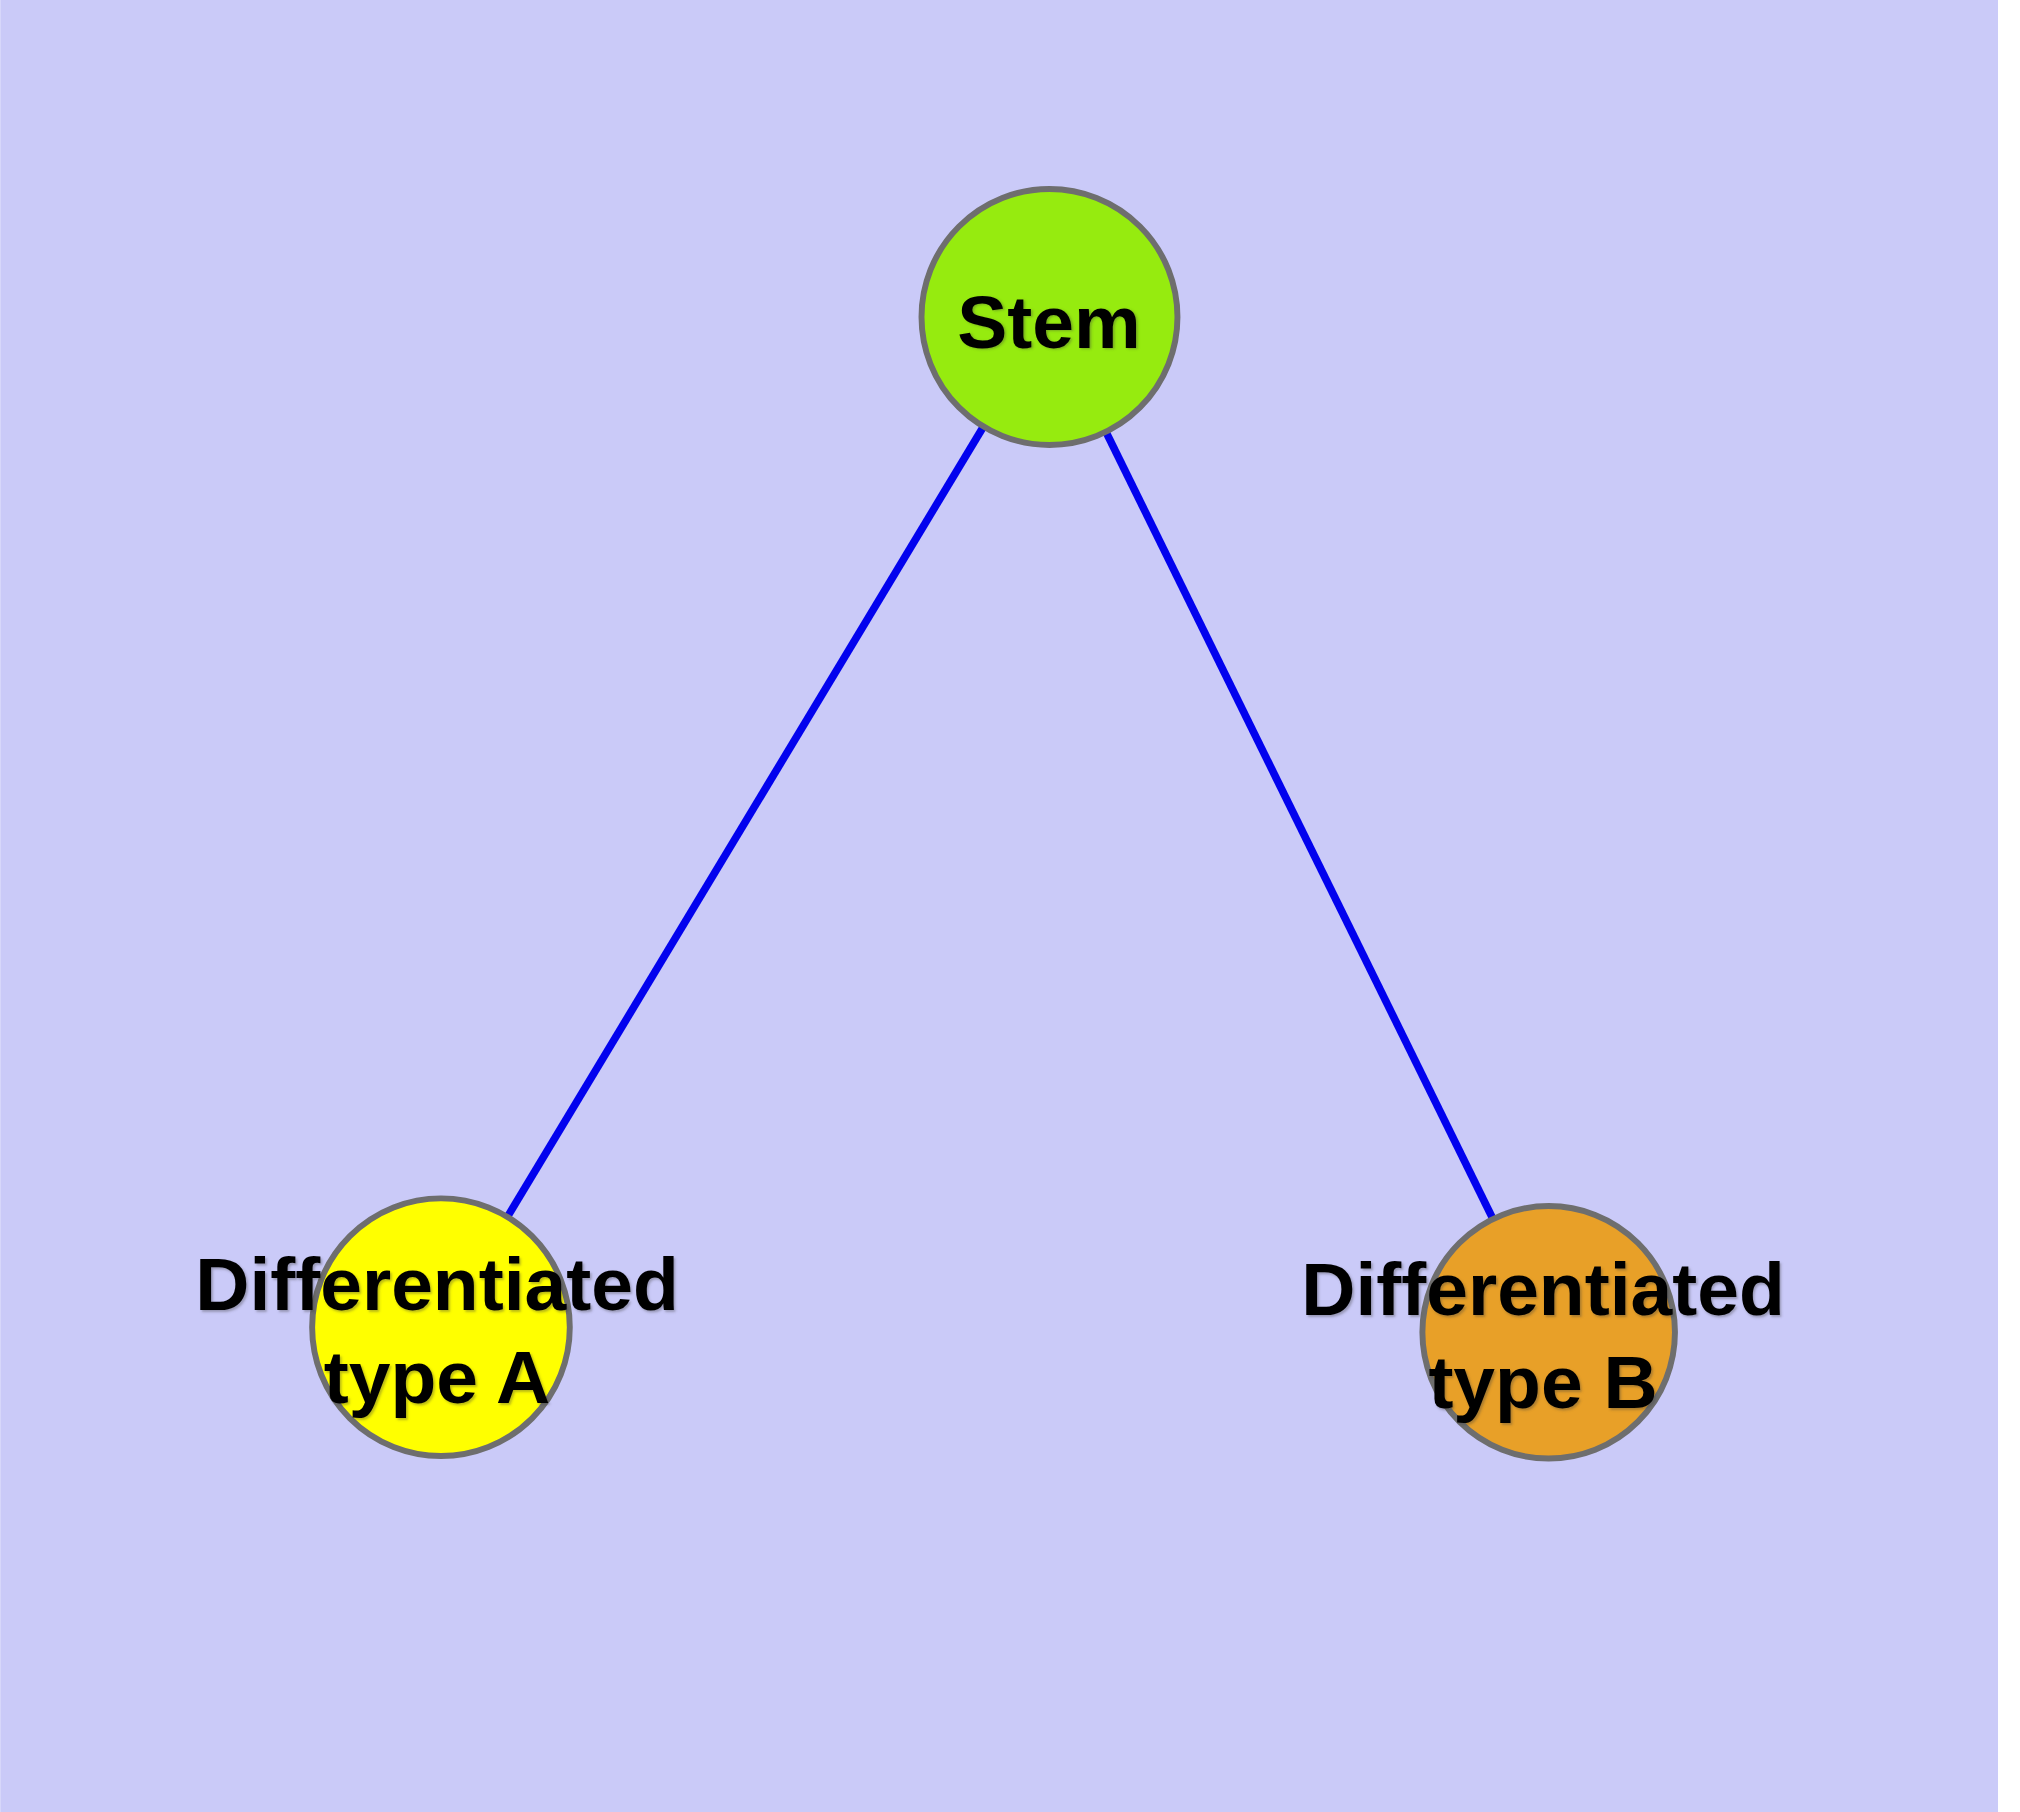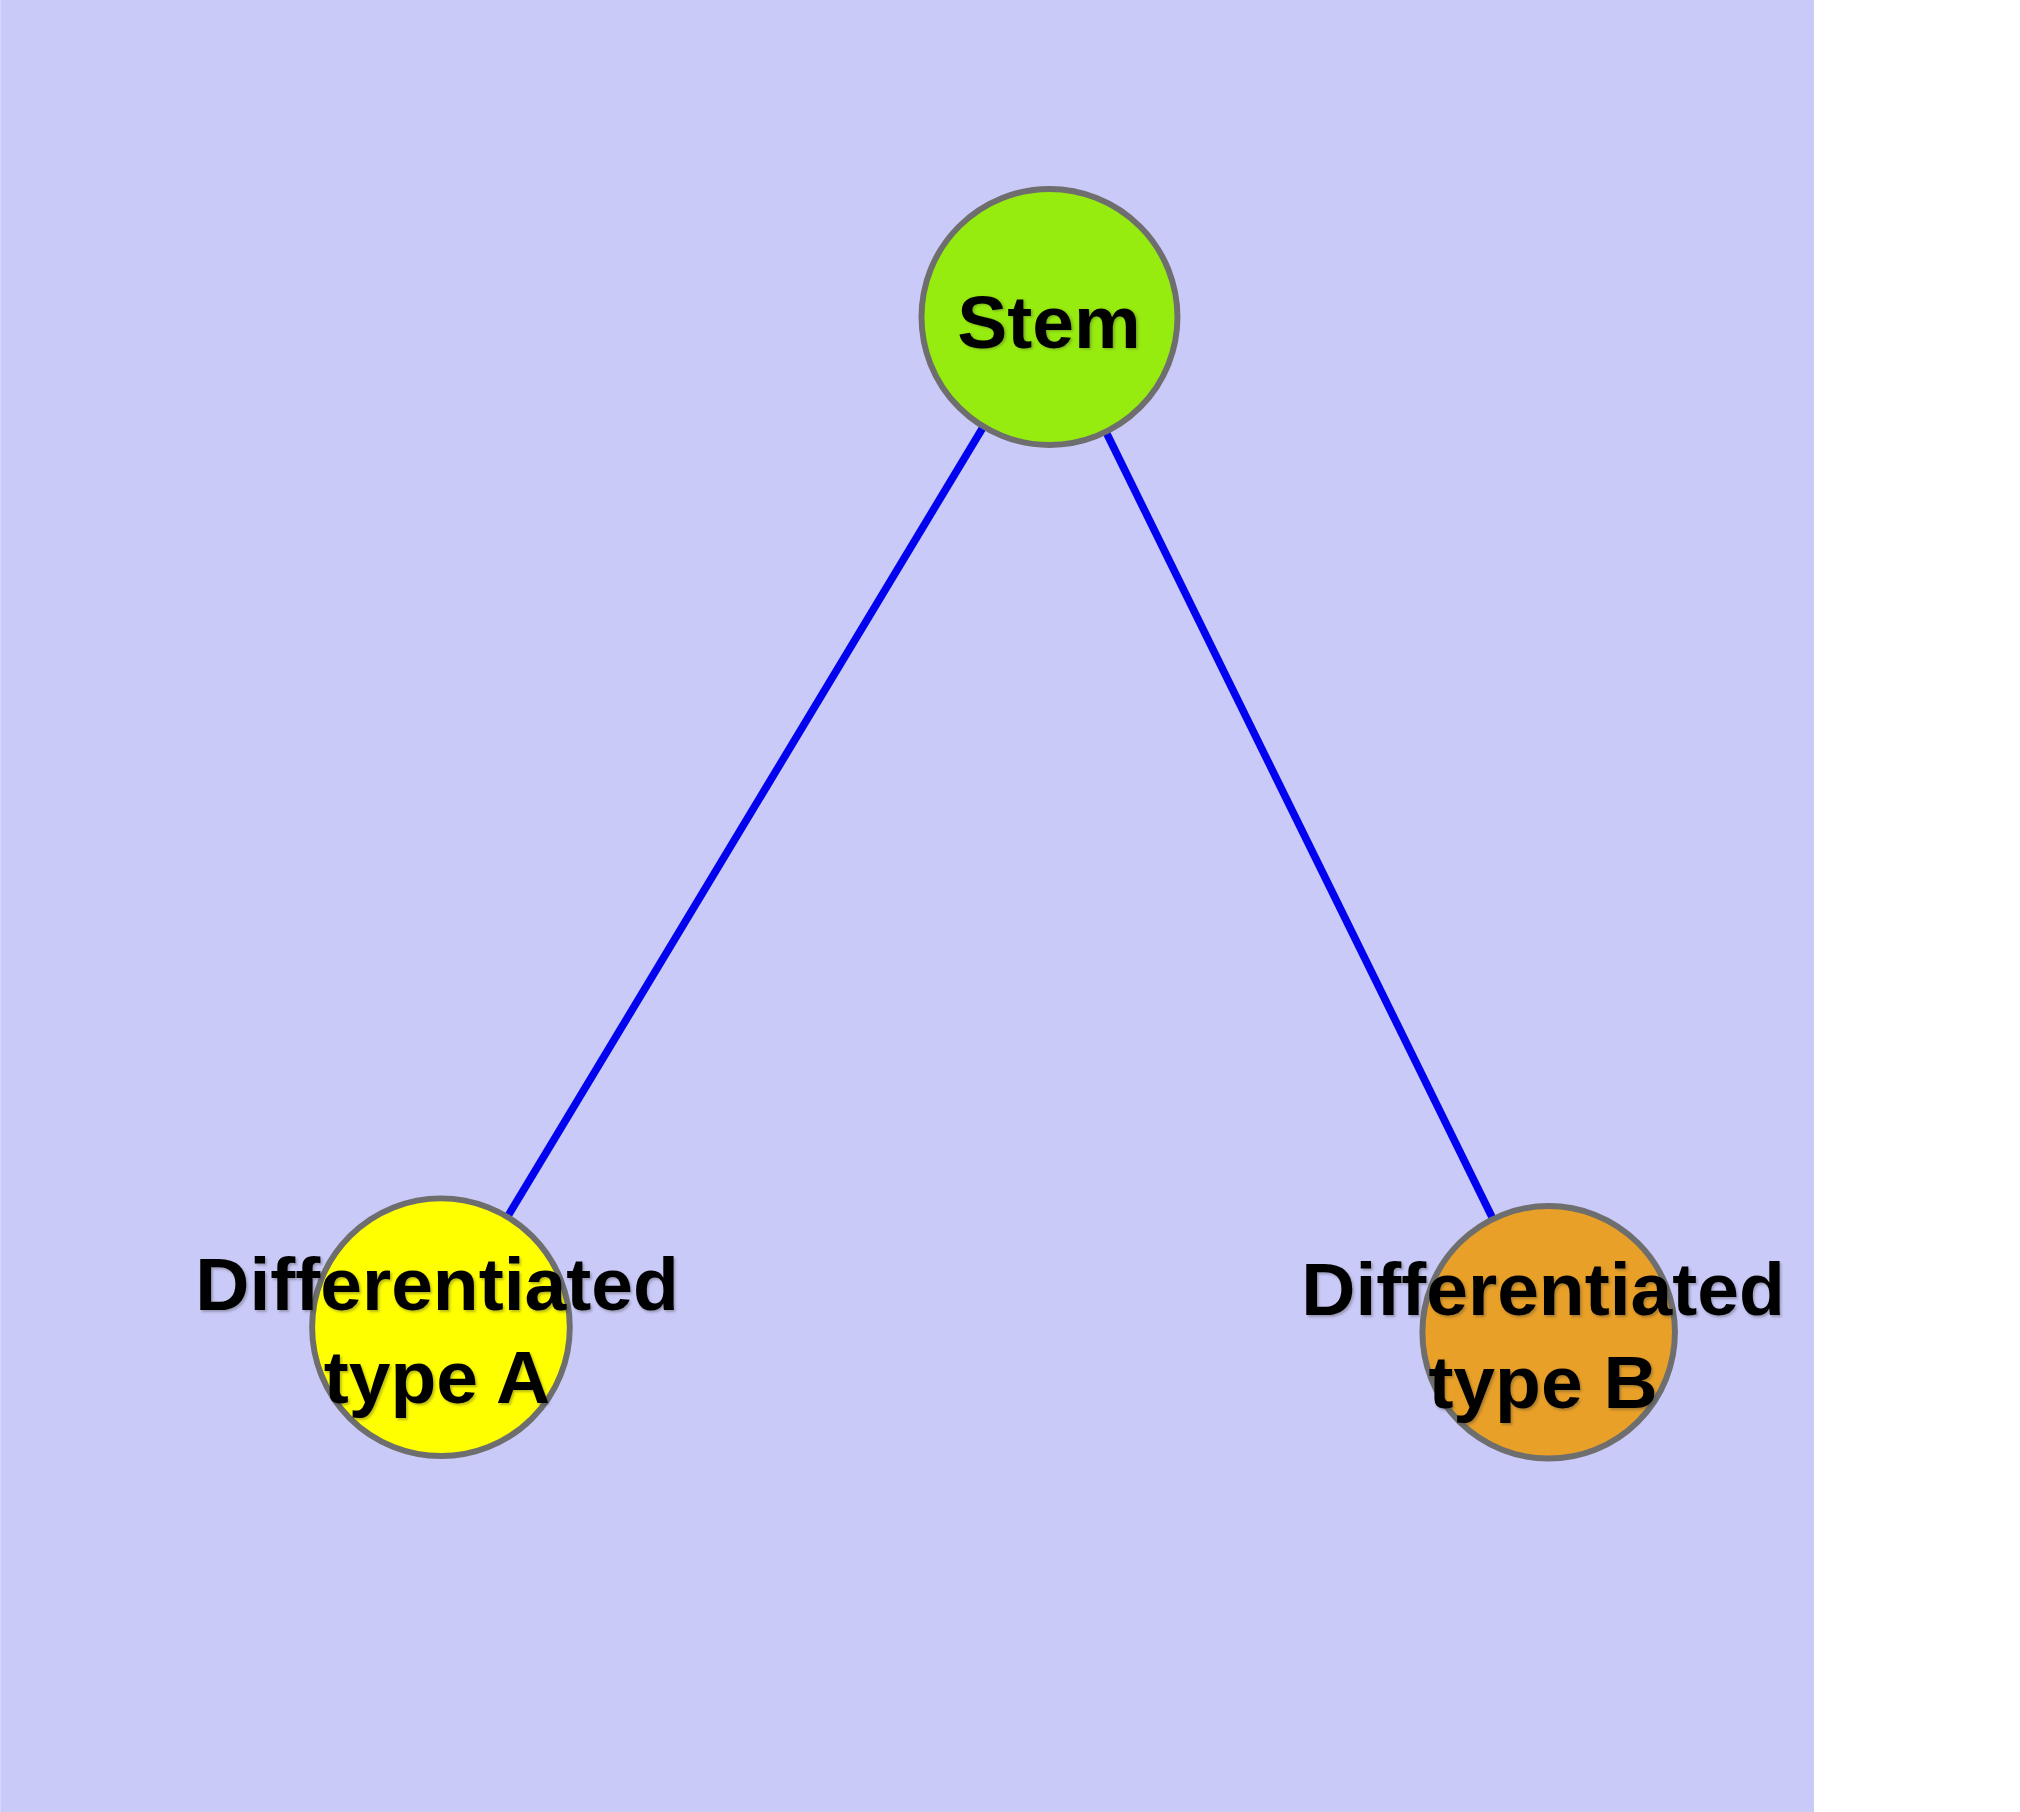--- a/index.html
+++ b/index.html
@@ -2,21 +2,21 @@
 <html style="font-size:13.6px"><head>
 <meta charset="utf-8">
 <style>
   html, body {
     margin: 0;
     padding: 0;
     background: #ffffff;
   }
   .canvas {
     position: relative;
-    width: 1814px;
+    width: 1998px;
     height: 1812px;
     overflow: hidden;
     font-family: "Liberation Sans", sans-serif;
   }
   .graph-svg {
     position: absolute;
     left: 0;
     top: 0;
     width: 2021px;
     height: 1812px;

